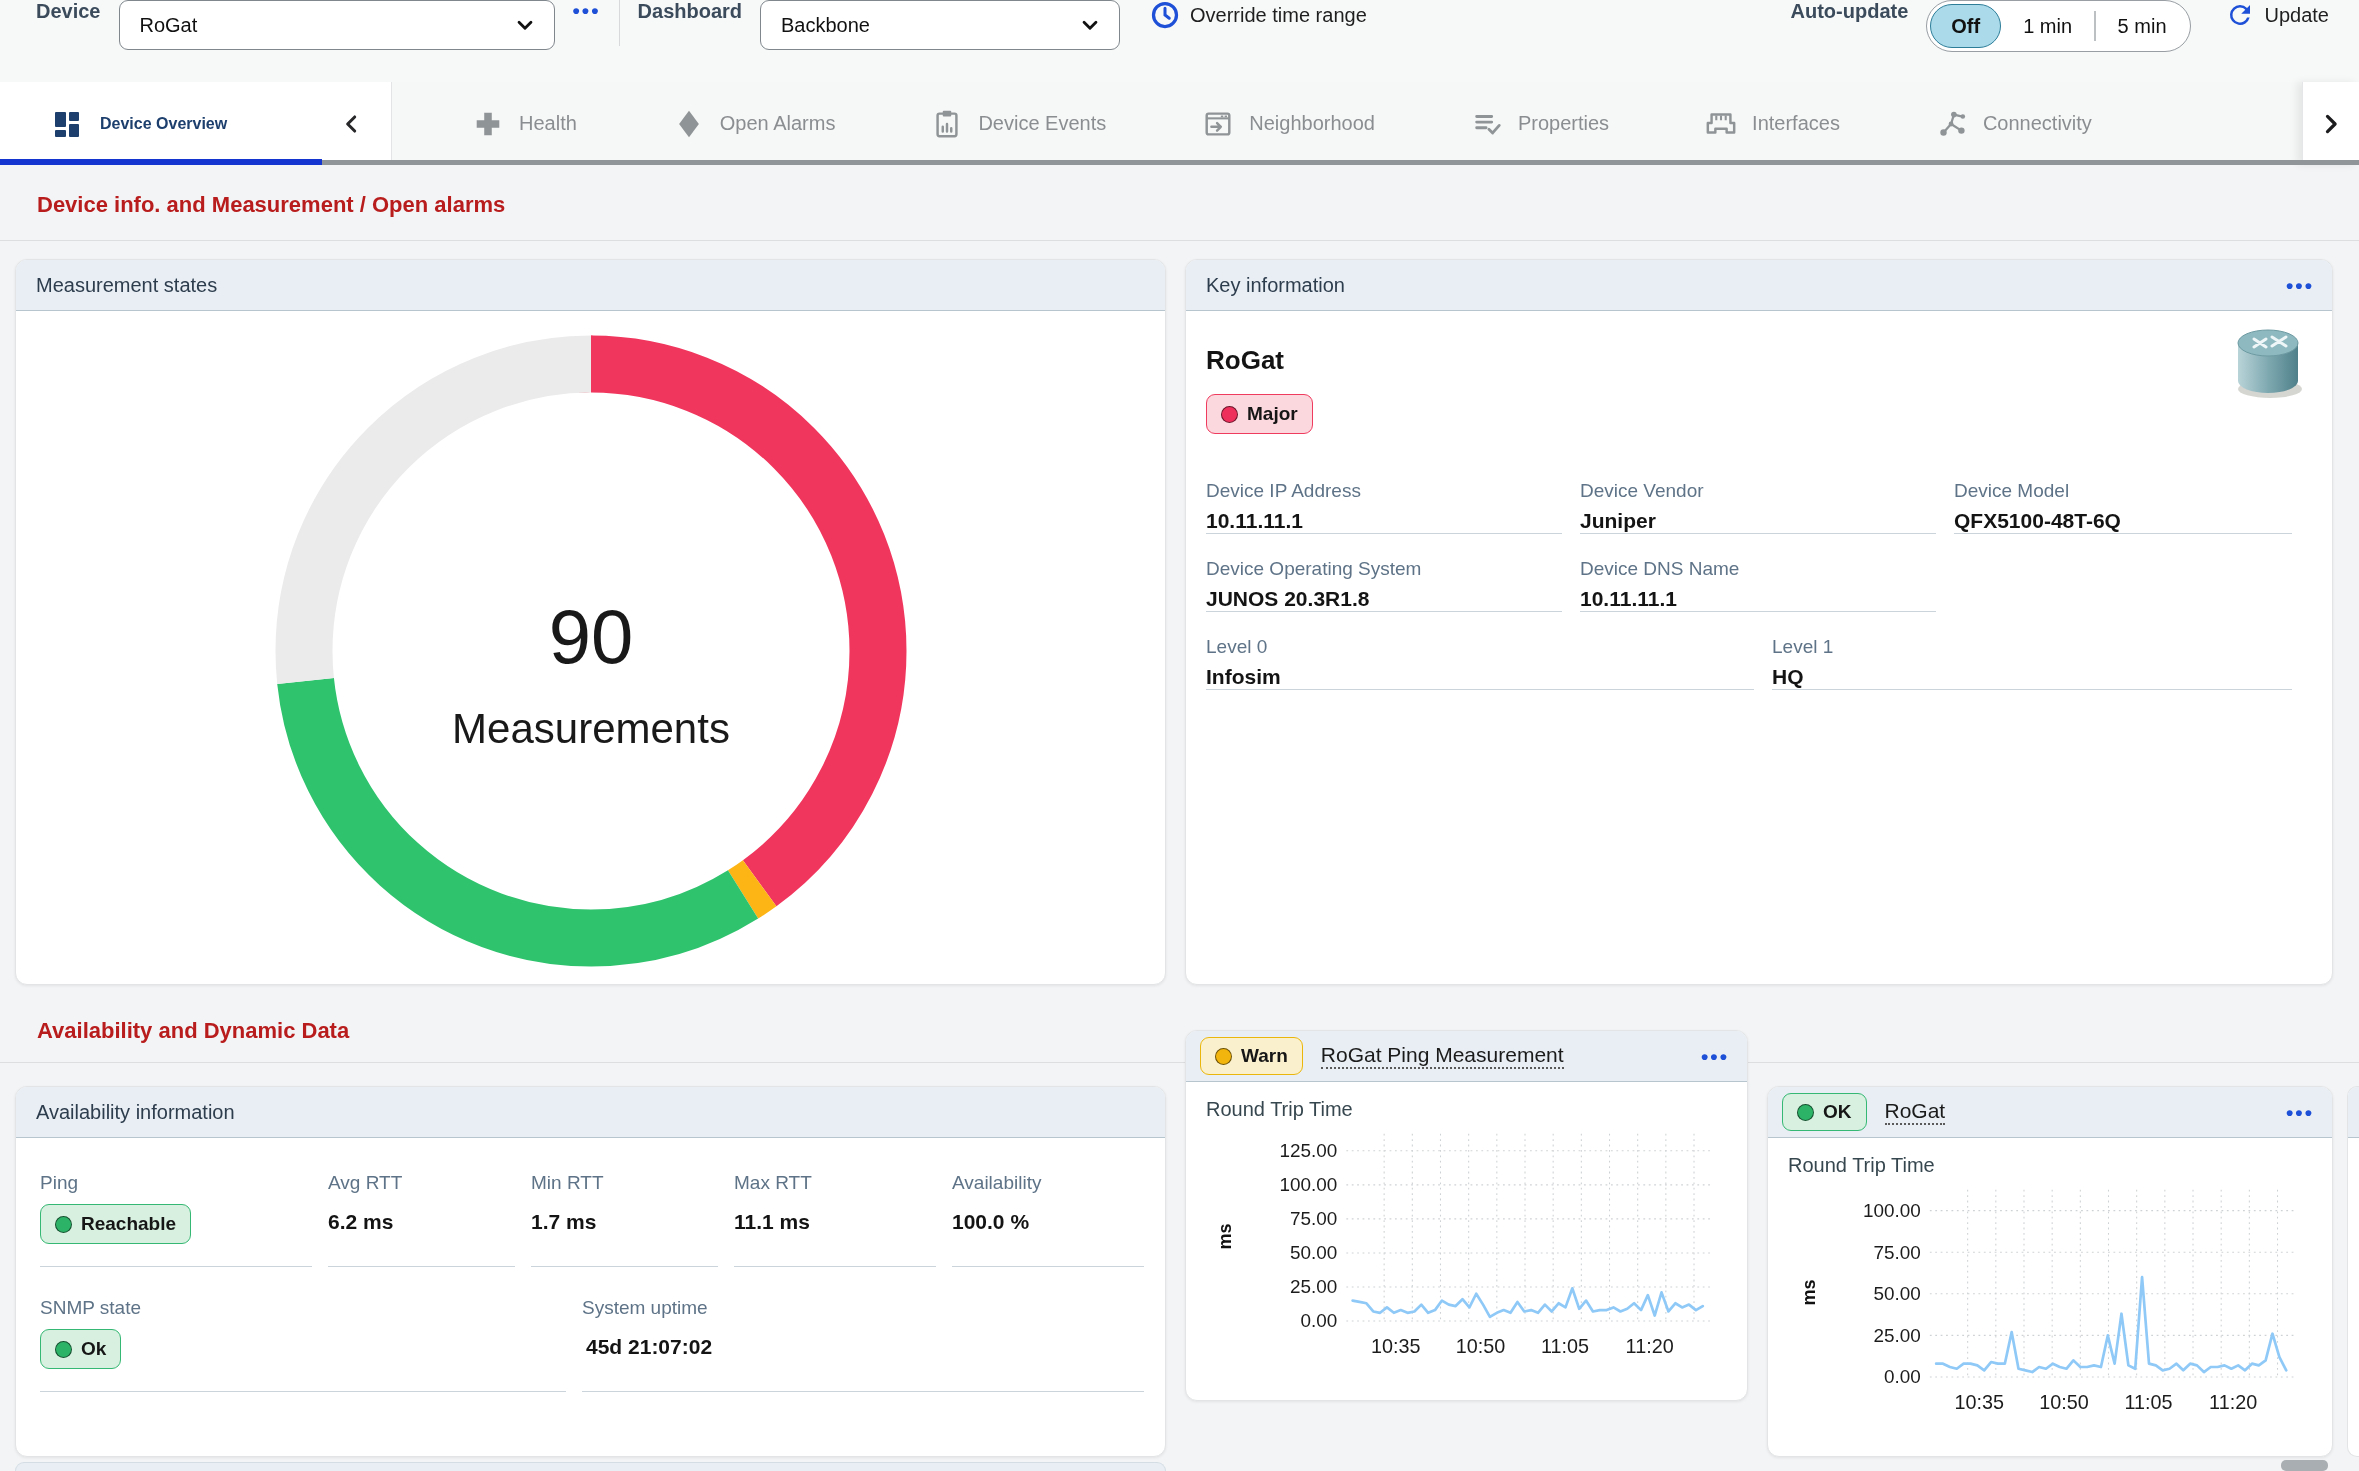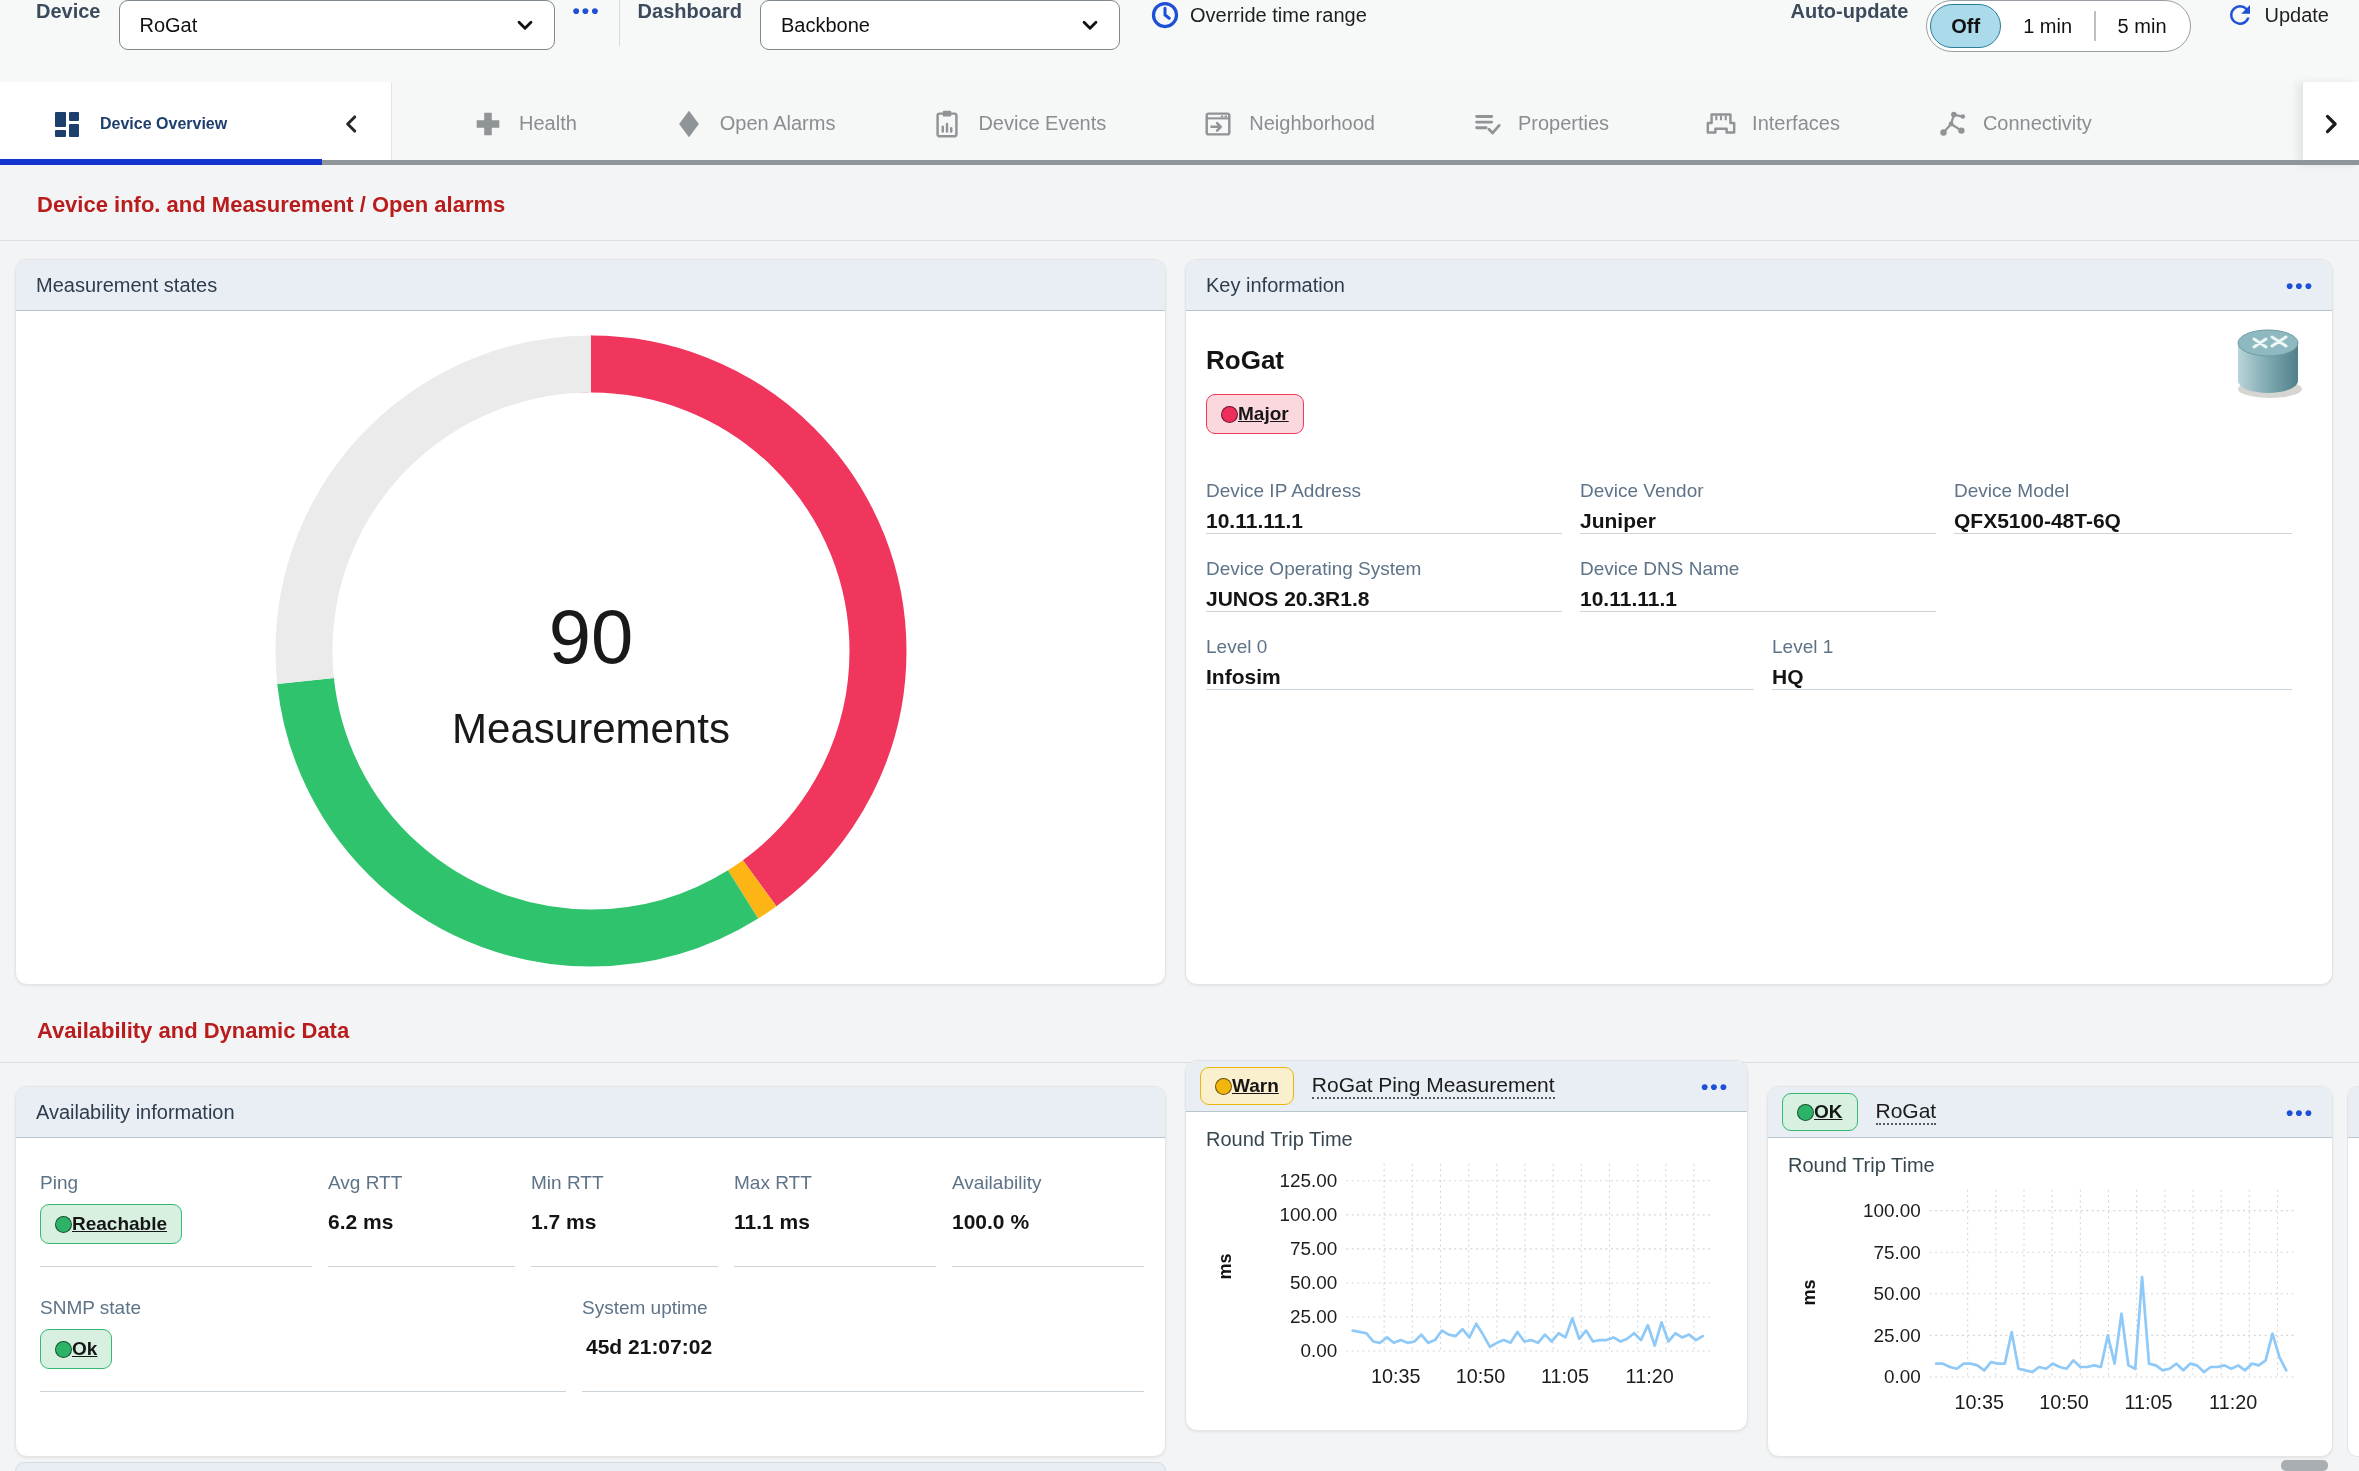--- a/index.html
+++ b/index.html
@@ -71,22 +71,22 @@
     box-shadow:0 1px 3px rgba(0,0,0,0.07); overflow:hidden;
   }
   .card-header {
     height:51px; background:#e8eef4; border-bottom:1px solid #b7c5cf;
     display:flex; align-items:center; padding:0 18px 0 20px; gap:18px;
   }
   .card-title { font-size:20px; font-weight:500; color:#2e3d4d; flex:1; }
   .hdr-right { margin-left:auto; }
   
   .badge {
-    display:inline-flex; align-items:center; height:40px; padding:0 14px;
-    border-radius:9px; font-size:19px; font-weight:600; color:#161616; width:max-content;text-decoration:underline;
+    display:inline-flex; align-items:center; gap:9px; height:40px; padding:0 14px;
+    border-radius:9px; font-size:19px; font-weight:600; color:#161616; width:max-content;
   }
   .dot { width:17px; height:17px; border-radius:50%; display:inline-block; border:1.5px solid rgba(0,0,0,0.55); }
   .badge.major { background:#fbd7de; border:1.5px solid #ef3b5e; }
   .badge.major .dot { background:#ee2f5b; }
   .badge.warn { background:#fbf0cd; border:1.5px solid #eab60c; }
   .badge.warn .dot { background:#f2b50d; }
   .badge.ok { background:#d7f0df; border:1.5px solid #35b873; }
   .badge.ok .dot { background:#2db368; }
   
   .ki-body { padding:34px 22px 0 20px; position:relative; }
@@ -368,21 +368,21 @@
         <span>Ok</span>
       </span>
     </div>
     <div class="avcell">
       <div class="flabel">System uptime</div>
       <div class="fvalue" style="margin-left:4px">45d 21:07:02</div>
     </div>
   </div>
 </div>
 
-<div class="card chart-card" style="left:1185px; top:1060px; width:563px; height:371px">
+<div class="card chart-card" style="left:1185px; top:1030px; width:563px; height:371px">
   <div class="card-header" style="padding-left:14px">
     <span class="badge warn">
       <i class="dot"></i>
       <span>Warn</span>
     </span>
     <a class="chart-link">RoGat Ping Measurement</a>
     <span class="ellipsis hdr-right">•••</span>
   </div>
   <div class="chart-subtitle">Round Trip Time</div>
   <svg class="line-chart" viewBox="0 0 563 280">

